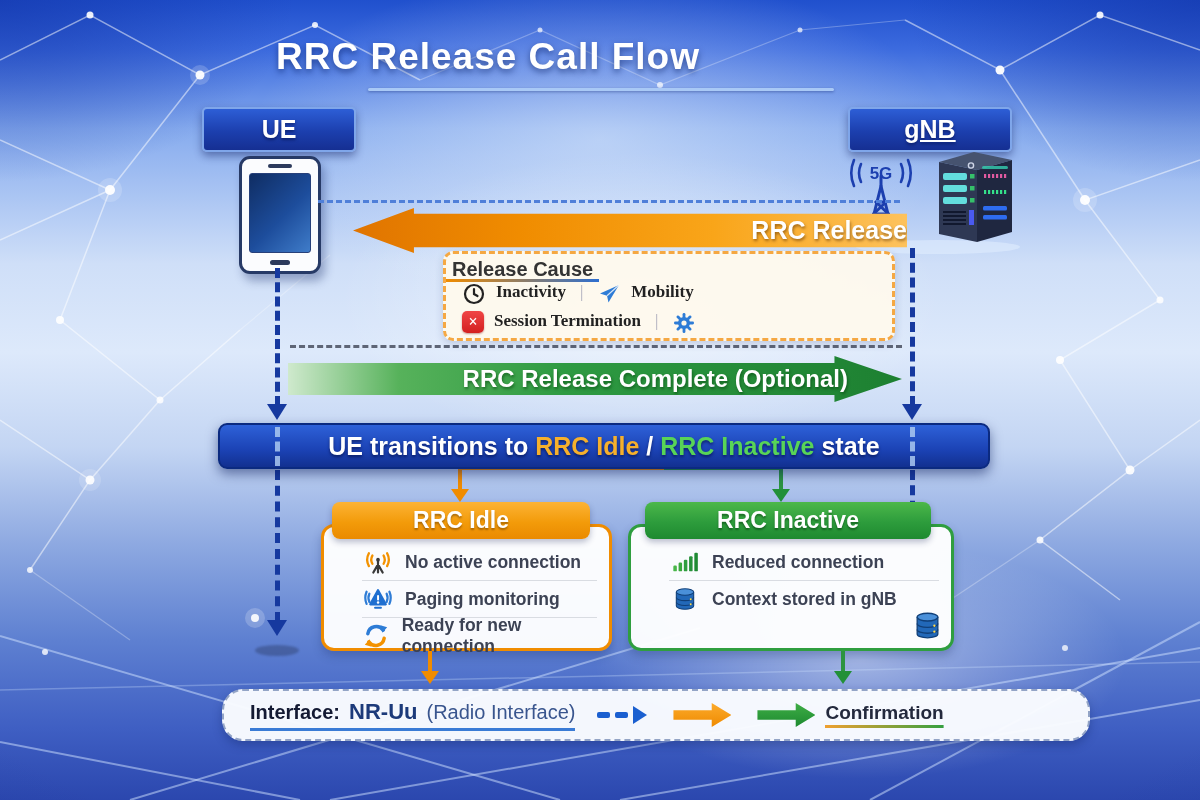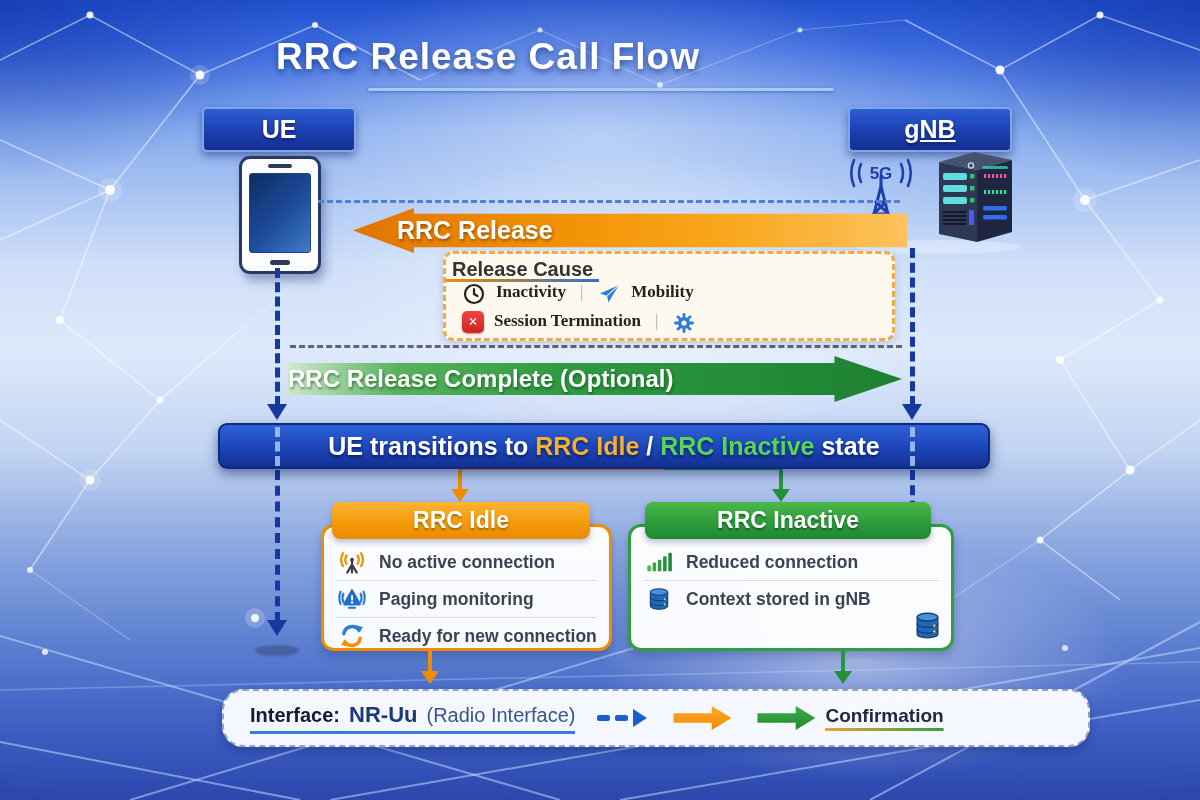--- a/index.html
+++ b/index.html
@@ -47,21 +47,21 @@
   .lifeline.light{border-left-color:rgba(170,200,240,0.85);}
   .arrow-down-blue{width:0;height:0;border-left:10px solid transparent;border-right:10px solid transparent;
          border-top:16px solid #16399f;}
   .lifeline-shadow{width:44px;height:11px;border-radius:50%;background:rgba(40,55,95,0.4);filter:blur(1px);}
 
   
   .dash-blue-h{border-top:3px dashed #4f7fd9;}
   .dash-gray-h{border-top:3px dashed #5e6576;}
 
   
-  .msg-arrow{display:flex;align-items:center;justify-content:flex-start;color:#fff;font-weight:bold;
+  .msg-arrow{display:flex;align-items:center;justify-content:flex-end;color:#fff;font-weight:bold;
          text-shadow:1px 2px 3px rgba(90,45,0,0.55);filter:drop-shadow(0 4px 5px rgba(20,30,80,0.35));}
   .msg-left{left:353px;top:208px;width:554px;height:45px;font-size:25px;padding-left:44px;box-sizing:border-box;
          clip-path:polygon(0 50%,11% 0,11% 13%,100% 13%,100% 87%,11% 87%,11% 100%);
          background:linear-gradient(90deg,#e07400 0%,#f08c00 30%,#f9a519 65%,#fdc25d 100%);}
   .msg-right{left:288px;top:356px;width:614px;height:46px;font-size:24px;padding-right:54px;box-sizing:border-box;
          clip-path:polygon(0 15%,89% 15%,89% 0,100% 50%,89% 100%,89% 85%,0 85%);
          background:linear-gradient(90deg,#cfe9cd 0%,#57b25b 18%,#2e9a42 45%,#1d8031 100%);
          text-shadow:1px 2px 3px rgba(0,60,10,0.55);}
 
   
@@ -93,30 +93,30 @@
   .arrowhead.green{border-top:13px solid #229038;}
 
   
   .state-header{height:37px;border-radius:8px;display:flex;align-items:center;justify-content:center;
          color:#fff;font-size:23px;font-weight:bold;z-index:3;text-shadow:0 2px 2px rgba(60,30,0,0.4);
          box-shadow:0 3px 6px rgba(30,40,90,0.3);}
   .idle-header{left:332px;top:502px;width:258px;background:linear-gradient(180deg,#fcb335 0%,#f39b0a 55%,#ea8a00 100%);}
   .inactive-header{left:645px;top:502px;width:286px;background:linear-gradient(180deg,#4cb84a 0%,#2d9c3c 55%,#1e8a30 100%);
          text-shadow:0 2px 2px rgba(0,50,10,0.5);}
   .state-body{box-sizing:border-box;background:rgba(255,255,255,0.96);border-radius:13px;z-index:2;
-         padding-top:17px;box-shadow:0 5px 10px rgba(30,50,110,0.3);}
+         padding-top:17px;box-shadow:0 5px 10px rgba(30,50,110,0.3);padding-left:26px;}
   .idle-body{left:321px;top:524px;width:291px;height:127px;border:3px solid #f08c00;}
   .inactive-body{left:628px;top:524px;width:326px;height:127px;border:3px solid #2f9e3f;}
   .state-item{display:flex;align-items:center;gap:11px;height:36px;margin:0 12px;
          font-size:17.5px;font-weight:bold;color:#3c4254;}
   .state-item.divided{border-bottom:1px solid #d9dce2;}
   .state-icon{width:32px;display:flex;justify-content:center;align-items:center;}
 
   
-  .legend{left:222px;top:689px;width:868px;height:58px;box-sizing:border-box;border-radius:21px;
+  .legend{left:222px;top:689px;width:868px;height:52px;box-sizing:border-box;border-radius:21px;
          background:rgba(250,252,255,0.97);border:2px dashed #93a4c6;
          display:flex;align-items:center;padding:0 0 0 26px;
          box-shadow:0 4px 10px rgba(15,35,100,0.35);}
   .interface-group{display:flex;align-items:baseline;gap:9px;border-bottom:3px solid #3a7bd5;padding-bottom:3px;}
   .int-label{font-size:20px;font-weight:bold;color:#141a33;}
   .int-name{font-size:22px;font-weight:bold;color:#1c3a7a;}
   .int-desc{font-size:20px;color:#39558e;}
   .dashed-arrow{display:flex;align-items:center;gap:5px;margin-left:22px;}
   .dashed-arrow .d{width:13px;height:6px;background:#1a5fd0;border-radius:2px;}
   .dashed-arrow .tip{width:0;height:0;border-top:9px solid transparent;border-bottom:9px solid transparent;

